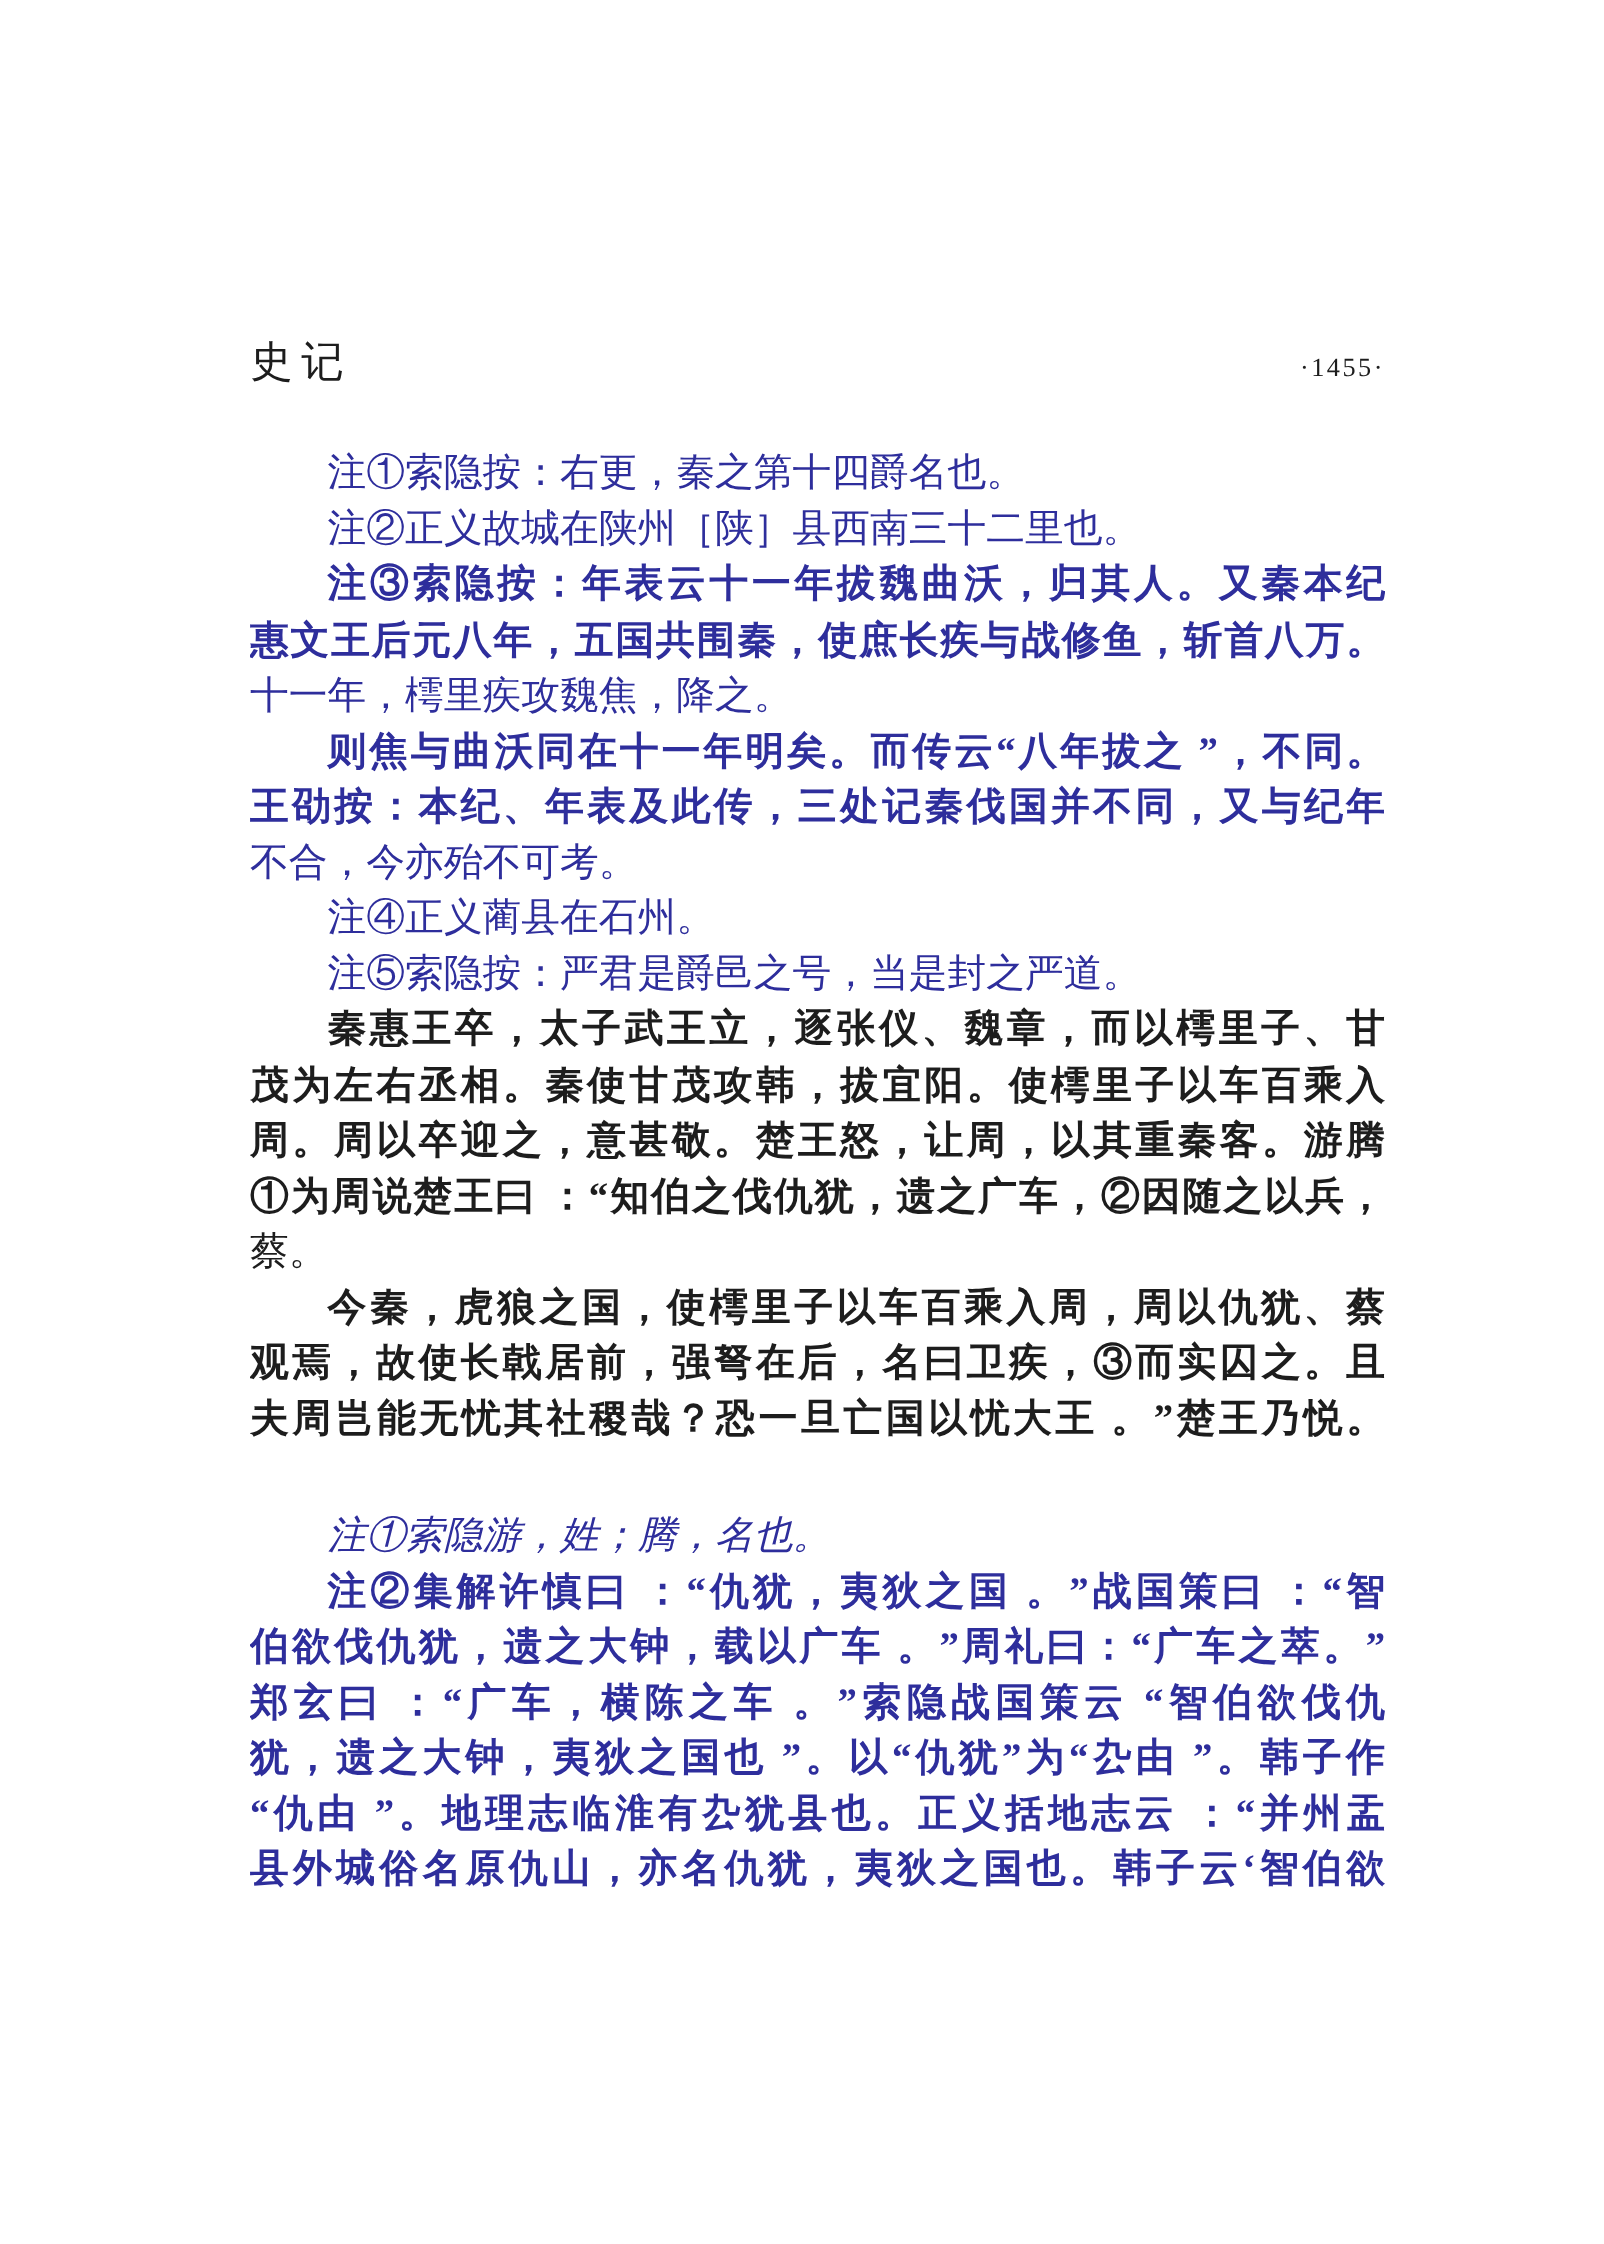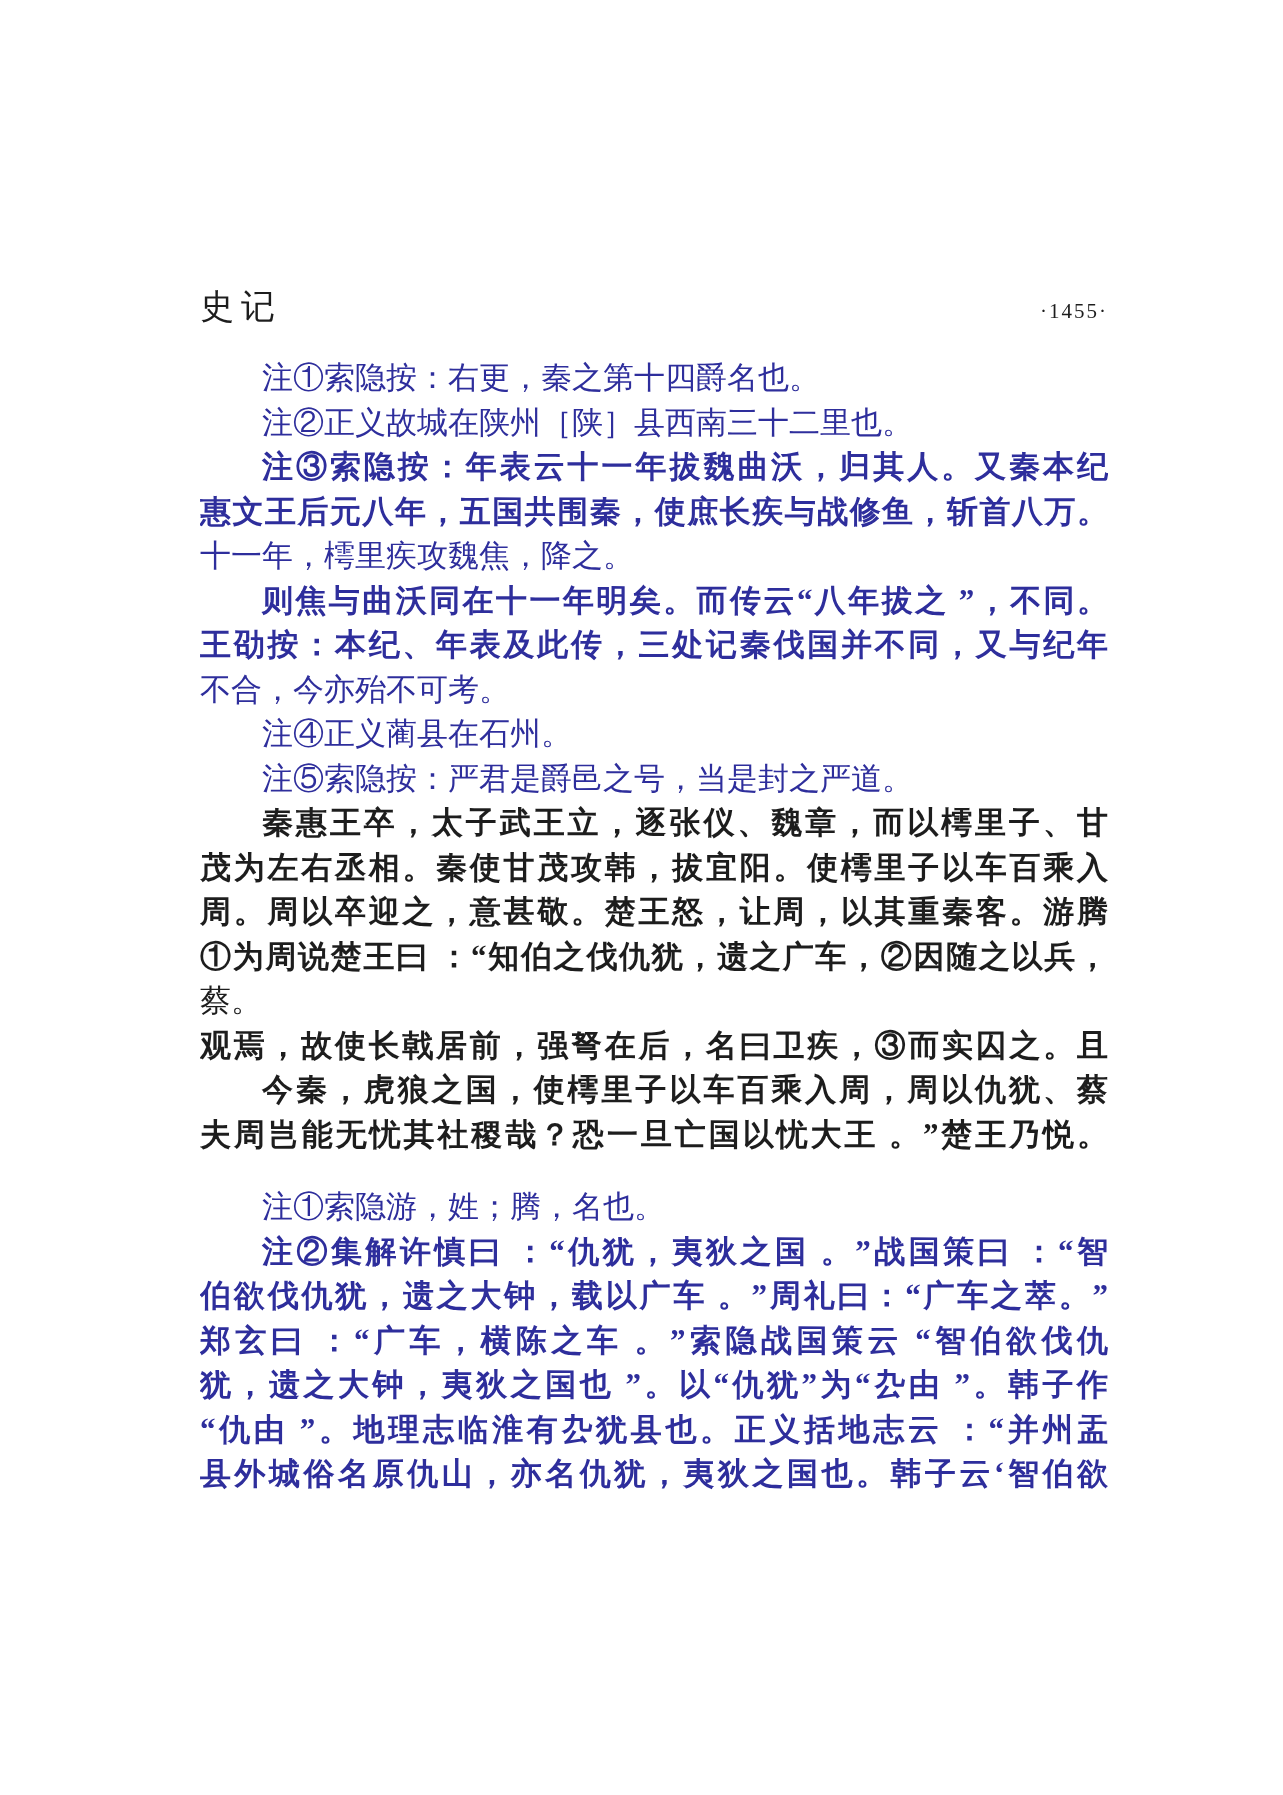--- a/index.html
+++ b/index.html
@@ -8,36 +8,36 @@
     width:1283px;height:1795px;
     background:var(--paper,#ffffff);
     font-family:"Liberation Serif","DejaVu Serif",serif;
     overflow:hidden;
   }
   .hdr{
     position:absolute;left:200px;top:272px;width:908px;
     display:flex;justify-content:space-between;align-items:baseline;
     color:var(--ink,#1d1d1d);
   }
-  .hdr .title{font-size:34px;letter-spacing:7px;line-height:38px;margin-top:16px;}
+  .hdr .title{font-size:34px;letter-spacing:7px;line-height:38px;}
   .hdr .pagenum{font-size:21px;letter-spacing:2px;line-height:38px;}
   .textblock{
     position:absolute;left:200px;top:356px;width:908px;
     color:var(--ink,#1d1d1d);
   }
   .ln{
     height:44.5px;line-height:44.5px;font-size:31px;
     overflow:hidden;text-align:left;
     color:var(--ink,#1d1d1d);
   }
   .ln.blue{color:var(--blue,#2e2e9c);}
   .ln.ind{padding-left:62px;}
   .ln.ind.j{width:846px;}
   .ln.j{text-align:justify;text-align-last:justify;font-weight:bold;}
-  .ln.gap{margin-top:28px;}
+  .ln.gap{margin-top:49px;font-style:italic;}
 </style>
 </head>
 <body>
 
 <div class="page">
 
   <div class="hdr">
     <span class="title">史记</span>
     <span class="pagenum">·1455·</span>
   </div>
@@ -51,22 +51,22 @@
     <div class="ln blue ind j">则焦与曲沃同在十一年明矣。而传云“八年拔之 ”，不同。</div>
     <div class="ln blue j">王劭按：本纪、年表及此传，三处记秦伐国并不同，又与纪年</div>
     <div class="ln blue">不合，今亦殆不可考。</div>
     <div class="ln blue ind">注④正义蔺县在石州。</div>
     <div class="ln blue ind">注⑤索隐按：严君是爵邑之号，当是封之严道。</div>
     <div class="ln ind j">秦惠王卒，太子武王立，逐张仪、魏章，而以樗里子、甘</div>
     <div class="ln j">茂为左右丞相。秦使甘茂攻韩，拔宜阳。使樗里子以车百乘入</div>
     <div class="ln j">周。周以卒迎之，意甚敬。楚王怒，让周，以其重秦客。游腾</div>
     <div class="ln j">①为周说楚王曰 ：“知伯之伐仇犹，遗之广车，②因随之以兵，</div>
     <div class="ln">蔡。</div>
+    <div class="ln ind j">今秦，虎狼之国，使樗里子以车百乘入周，周以仇犹、蔡</div>
     <div class="ln j">观焉，故使长戟居前，强弩在后，名曰卫疾，③而实囚之。且</div>
-    <div class="ln ind j">今秦，虎狼之国，使樗里子以车百乘入周，周以仇犹、蔡</div>
     <div class="ln j">夫周岂能无忧其社稷哉？恐一旦亡国以忧大王 。”楚王乃悦。</div>
     <div class="ln blue ind gap">注①索隐游，姓；腾，名也。</div>
     <div class="ln blue ind j">注②集解许慎曰 ：“仇犹，夷狄之国 。”战国策曰 ：“智</div>
     <div class="ln blue j">伯欲伐仇犹，遗之大钟，载以广车 。”周礼曰：“广车之萃。”</div>
     <div class="ln blue j">郑玄曰 ：“广车，横陈之车 。”索隐战国策云 “智伯欲伐仇</div>
     <div class="ln blue j">犹，遗之大钟，夷狄之国也 ”。以“仇犹”为“厹由 ”。韩子作</div>
     <div class="ln blue j">“仇由 ”。地理志临淮有厹犹县也。正义括地志云 ：“并州盂</div>
     <div class="ln blue j">县外城俗名原仇山，亦名仇犹，夷狄之国也。韩子云‘智伯欲</div>
   </div>
 

